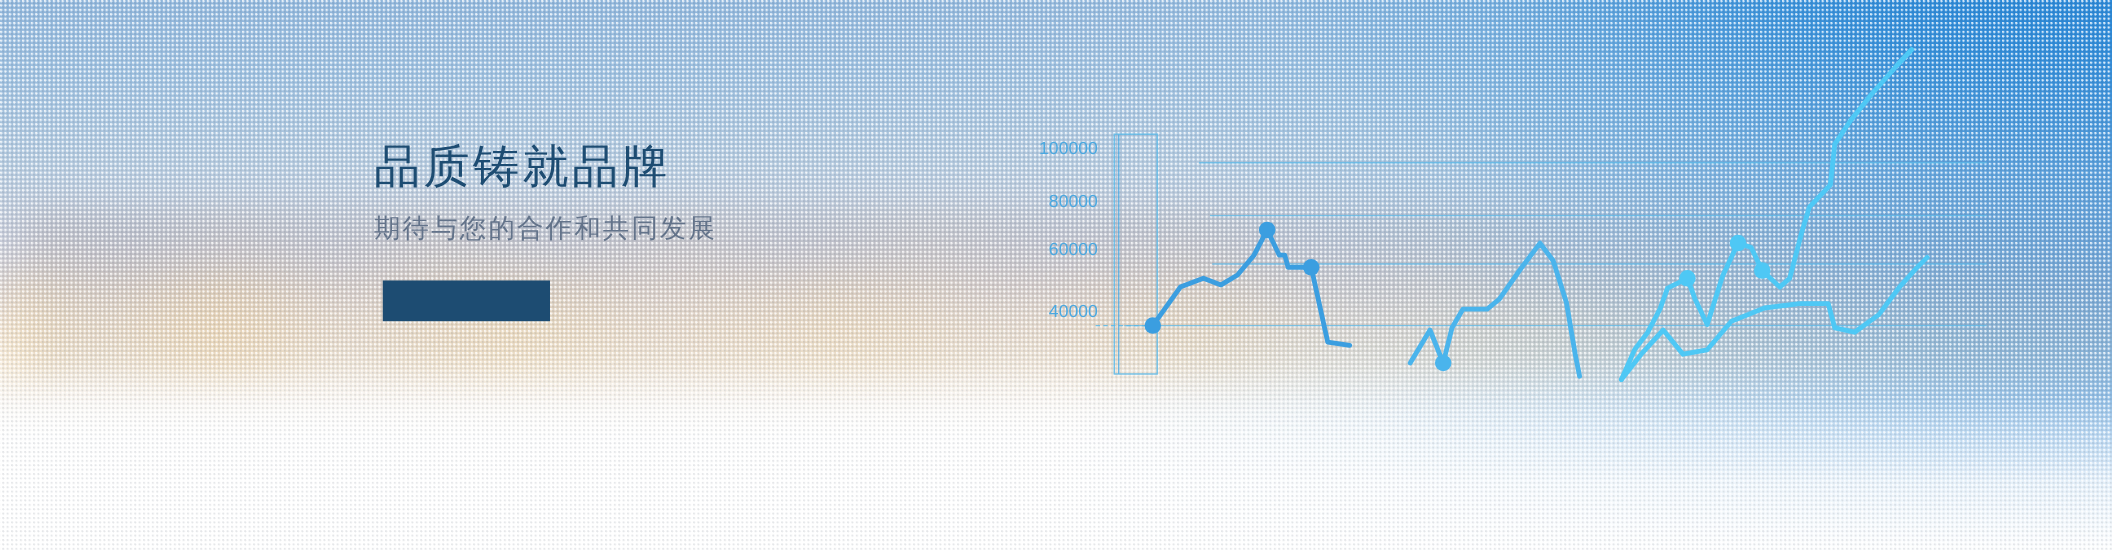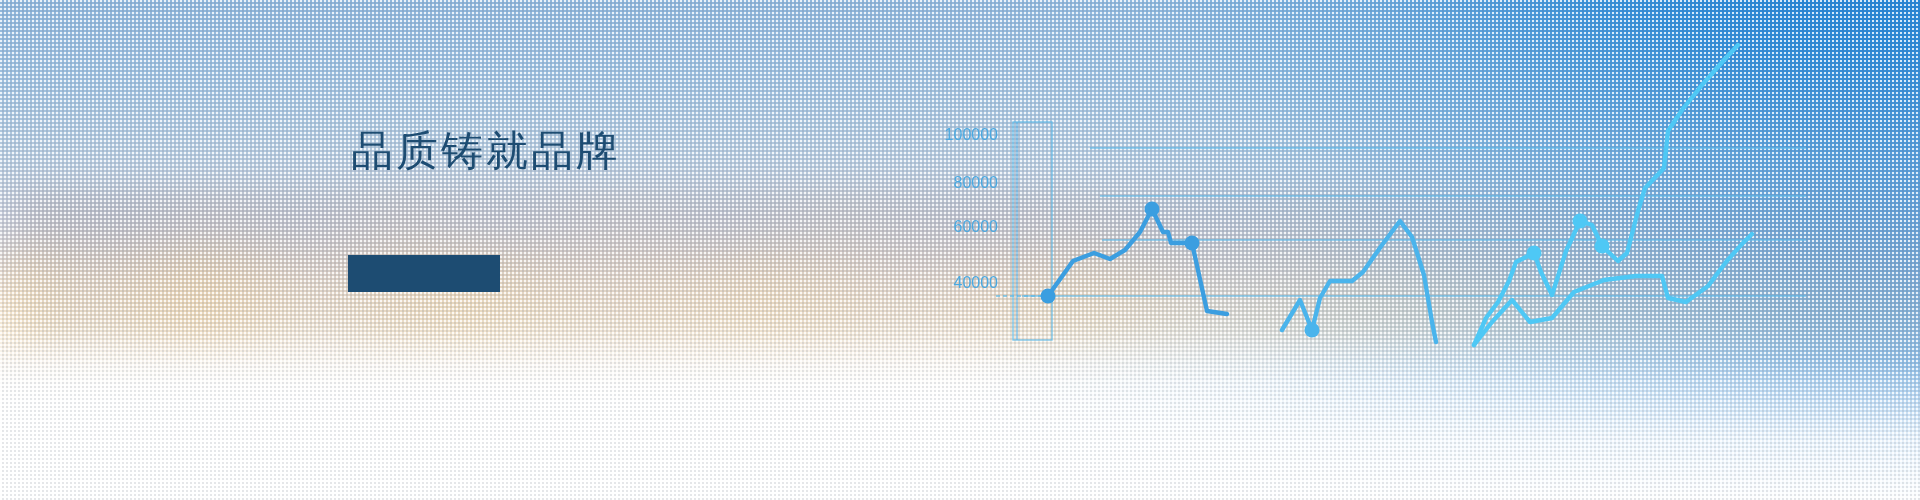--- a/index.html
+++ b/index.html
@@ -135,21 +135,21 @@
   .bg-bottomfade {
     position: absolute;
     left: 0; right: 0; bottom: 0;
     height: 140px;
     background: linear-gradient(to bottom, rgba(255,255,255,0) 0%, rgba(255,255,255,0.75) 55%, rgba(255,255,255,0.98) 100%);
   }
 
   
   .text-block {
     position: absolute;
-    left: 351px;
+    left: 340px;
     top: 128px;
     width: 636px;
   }
   .headline {
     font-size: 42px;
     line-height: 1.08;
     letter-spacing: 3px;
     color: #1d4c72;
     font-weight: 400;
     margin: 0;
@@ -239,17 +239,18 @@
           <circle cx="1534" cy="253" r="7.5" fill="#4ec8f5"></circle>
           <circle cx="1580" cy="221" r="7.5" fill="#4ec8f5"></circle>
           <circle cx="1602" cy="246" r="7.5" fill="#4ec8f5"></circle>
           <polyline points="1474,345 1492,322 1512,300 1530,322 1552,318 1574,292 1604,280 1636,276 1662,276 1668,298 1686,302 1708,286 1726,262 1742,244 1752,234" fill="none" stroke="#4ec8f5" stroke-width="4.4" stroke-linejoin="round" stroke-linecap="round"></polyline>
         </g>
     </svg>
   </div>
 
   <div class="text-block">
     <h1 class="headline">品质铸就品牌</h1>
+    <p class="subhead">期待与您的合作和共同发展</p>
   </div>
 
   <button class="cta-button"></button>
 
 </div>
 
 </body></html>

